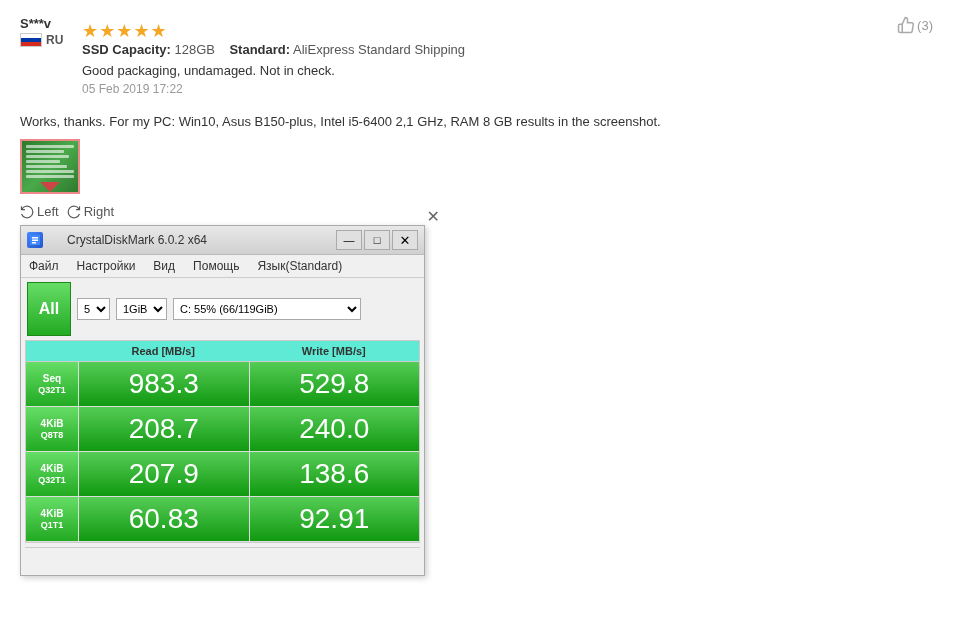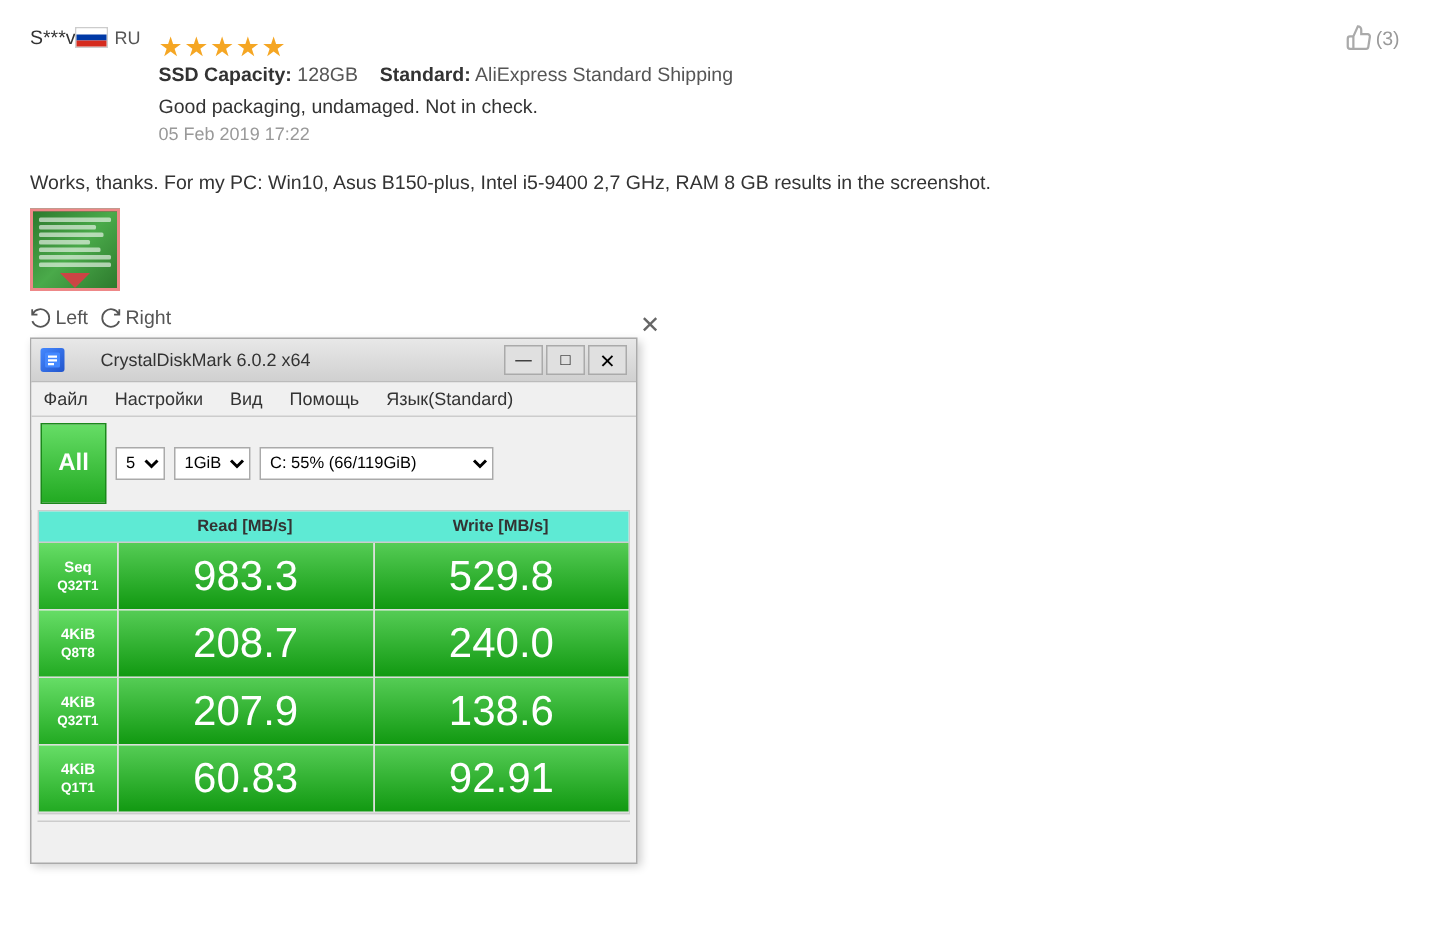--- a/index.html
+++ b/index.html
@@ -13,23 +13,23 @@
 
     .review-header {
       display: flex;
       align-items: flex-start;
       gap: 12px;
       margin-bottom: 6px;
     }
 
     .reviewer-info {
       display: flex;
-      flex-direction: row;
-      align-items: center;
+      flex-direction: column;
       min-width: 50px;
+      font-weight: bold;
     }
 
     .reviewer-name {
       font-size: 13px;
       color: #333;
     }
 
     .reviewer-country {
       display: flex;
       align-items: center;
@@ -386,21 +386,21 @@
   <div class="like-btn thumbs-up">
     <svg width="18" height="18" viewBox="0 0 24 24" fill="none" stroke="#aaa" stroke-width="2">
       <path d="M14 9V5a3 3 0 0 0-3-3l-4 9v11h11.28a2 2 0 0 0 2-1.7l1.38-9a2 2 0 0 0-2-2.3H14z"></path>
       <path d="M7 22H4a2 2 0 0 1-2-2v-7a2 2 0 0 1 2-2h3"></path>
     </svg>
     <span>(3)</span>
   </div>
 </div>
 
 <div style="margin-left: 0; margin-top: 4px;">
-  <div class="additional-text">Works, thanks. For my PC: Win10, Asus B150-plus, Intel i5-9400 2,7 GHz, RAM 8 GB results in the screenshot.</div>
+  <div class="additional-text">Works, thanks. For my PC: Win10, Asus B150-plus, Intel i5-6400 2,1 GHz, RAM 8 GB results in the screenshot.</div>
 
   <div class="screenshot-thumb">
     <div class="screenshot-thumb-inner">
       <div class="thumb-lines">
         <div class="thumb-line"></div>
         <div class="thumb-line"></div>
         <div class="thumb-line"></div>
         <div class="thumb-line"></div>
         <div class="thumb-line"></div>
         <div class="thumb-line"></div>
@@ -458,21 +458,21 @@
       </div>
 
       <div class="cdm-toolbar">
         <button class="cdm-all-btn">All</button>
         <select class="cdm-select">
           <option>5</option>
         </select>
         <select class="cdm-select">
           <option>1GiB</option>
         </select>
-        <select class="cdm-select" style="width:156px;">
+        <select class="cdm-select" style="width:188px;">
           <option>C: 55% (66/119GiB)</option>
         </select>
       </div>
 
       <div class="cdm-content">
         <div class="cdm-header-row">
           <div style="width:52px; border-bottom:1px solid #ccc;"></div>
           <div class="cdm-header-label">Read [MB/s]</div>
           <div class="cdm-header-label">Write [MB/s]</div>
         </div>

